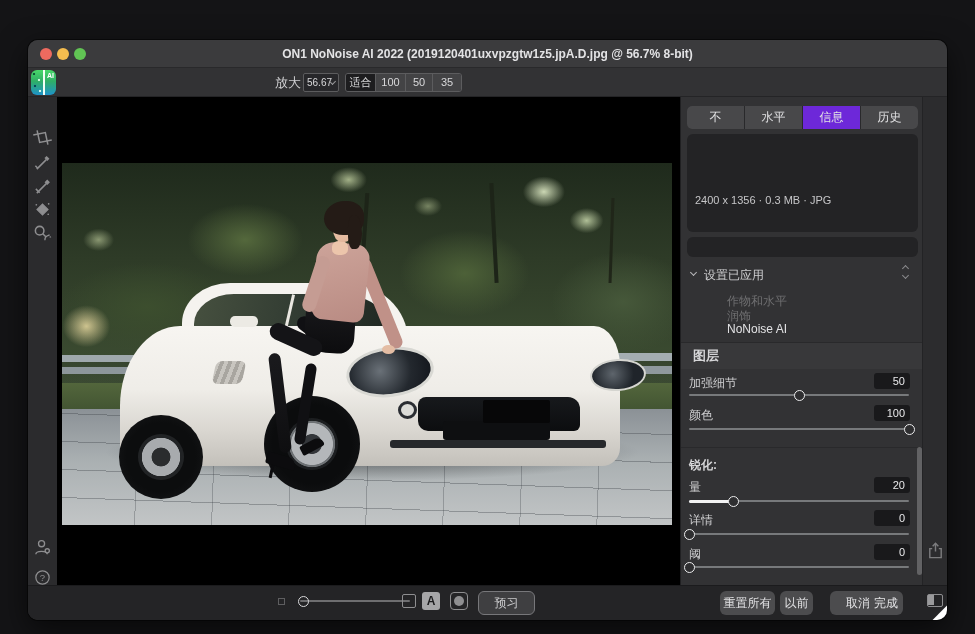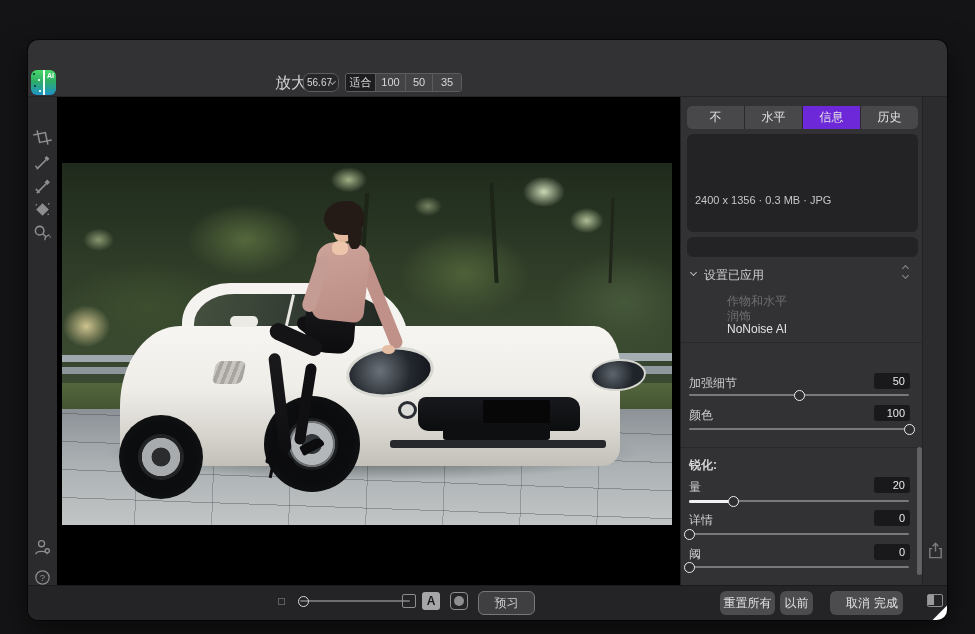--- a/index.html
+++ b/index.html
@@ -22,23 +22,23 @@
              background:#323234; border-bottom:1px solid #242426; }
   #appicon { position:absolute; left:3px; top:2px; width:25px; height:25px; border-radius:6px;
              background:linear-gradient(180deg,#49d86a 0%,#2fae66 45%,#1f93c9 100%); overflow:hidden; }
   #appicon .noise { position:absolute; left:0; top:0; width:12px; height:25px;
              background-image:radial-gradient(circle at 3px 4px, rgba(0,60,40,.8) 1px, transparent 1.6px),
                               radial-gradient(circle at 8px 10px, rgba(220,255,230,.9) 1px, transparent 1.6px),
                               radial-gradient(circle at 4px 16px, rgba(0,50,80,.8) 1px, transparent 1.6px),
                               radial-gradient(circle at 9px 21px, rgba(230,255,240,.9) 1px, transparent 1.6px); }
   #appicon .divide { position:absolute; left:12px; top:0; width:2px; height:25px; background:#f2fff6; }
   #appicon .ai { position:absolute; right:2px; top:2px; color:#fff; font-size:7px; font-weight:700; }
-  .tb-label { position:absolute; color:#cfcfd1; font-size:16px; line-height:29px; }
+  .tb-label { position:absolute; color:#cfcfd1; font-size:13px; line-height:29px; }
   #zoombox { position:absolute; left:275px; top:5px; width:36px; height:19px; background:#27272a;
-             border:1px solid #5c5c5e; border-radius:7px; color:#d8d8da; font-size:10px;
+             border:1px solid #5c5c5e; border-radius:2px; color:#d8d8da; font-size:10px;
              line-height:17px; padding-left:3px; }
   .chev { display:inline-block; width:5px; height:5px; border-right:1.4px solid #9a9a9c;
           border-bottom:1.4px solid #9a9a9c; transform:rotate(45deg); }
   #zoombox .chev { position:absolute; right:3px; top:5px; }
   #seggroup { position:absolute; left:317px; top:5px; height:19px; display:flex;
               border:1px solid #5c5c5e; border-radius:3px; overflow:hidden; }
   .seg { height:100%; background:#434345; color:#d8d8da; font-size:11px; line-height:17px;
          text-align:center; border-right:1px solid #5c5c5e; }
   .seg:last-child { border-right:none; }
   .seg.active { background:#1d1d1f; }
@@ -92,20 +92,26 @@
   #previewbtn { background:#3f3f41; border:1px solid #77777a; color:#c9c9cb; line-height:22px; }
   #corner { position:absolute; right:0; bottom:0; width:17px; height:17px; background:#fff;
             clip-path:polygon(100% 15%, 100% 100%, 15% 100%); }
   .mini-iconbox { position:absolute; border:1.5px solid #8e8e90; border-radius:3px; }
 </style>
 </head>
 <body>
 
 <div id="window">
 
+  <div id="titlebar">
+    <div class="light" style="left:12px; background:#ee6a5f;"></div>
+    <div class="light" style="left:29px; background:#f5bd4f;"></div>
+    <div class="light" style="left:46px; background:#61c454;"></div>
+    <div id="title">ON1 NoNoise AI 2022 (2019120401uxvpzgtw1z5.jpA.D.jpg @ 56.7% 8-bit)</div>
+  </div>
 
   <div id="toolbar">
     <div id="appicon">
       <div class="noise"></div>
       <div class="divide"></div>
       <div class="ai">AI</div>
     </div>
     <div class="tb-label" style="left:247px;">放大</div>
     <div id="zoombox">
       <span>56.67</span>
@@ -292,20 +298,21 @@
     <div class="updown" style="left:222px;top:169px;">
         <i class="up"></i>
         <i class="dn"></i>
       </div>
 
     <div class="applied-item" style="top:196px;">作物和水平</div>
     <div class="applied-item" style="top:211px;">润饰</div>
     <div class="applied-item on" style="top:225px;">NoNoise AI</div>
 
     <div class="hsep" style="top:245px;"></div>
+    <div id="layersbar">图层</div>
 
     <div class="sl-label" style="top:278px;">加强细节</div>
     <div class="vbox" style="top:276px;">50</div>
     <div class="slider" style="top:292px;">
       <div class="sl-track"></div>
         <div class="sl-handle" style="left: calc(50% - 5px);"></div>
     </div>
 
     <div class="sl-label" style="top:310px;">颜色</div>
     <div class="vbox" style="top:308px;">100</div>

